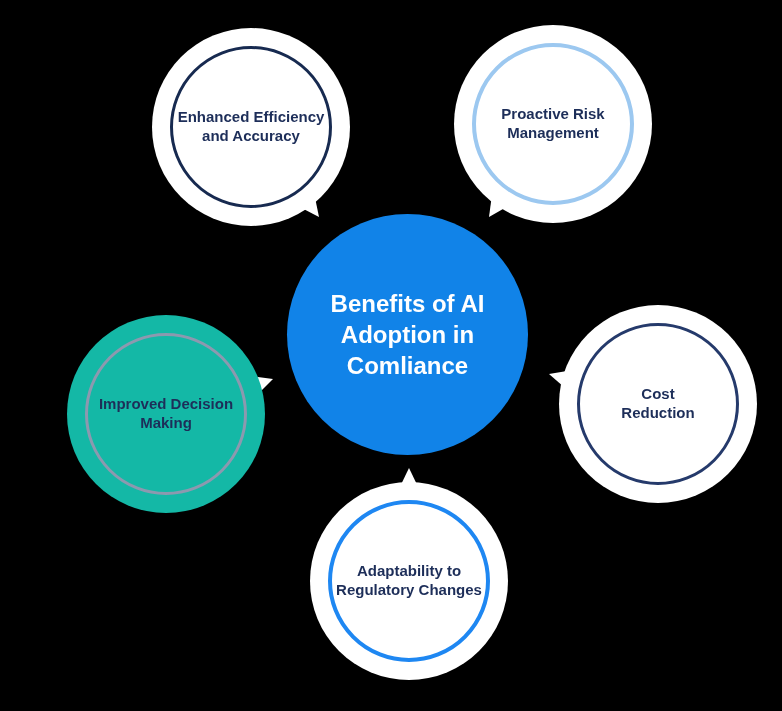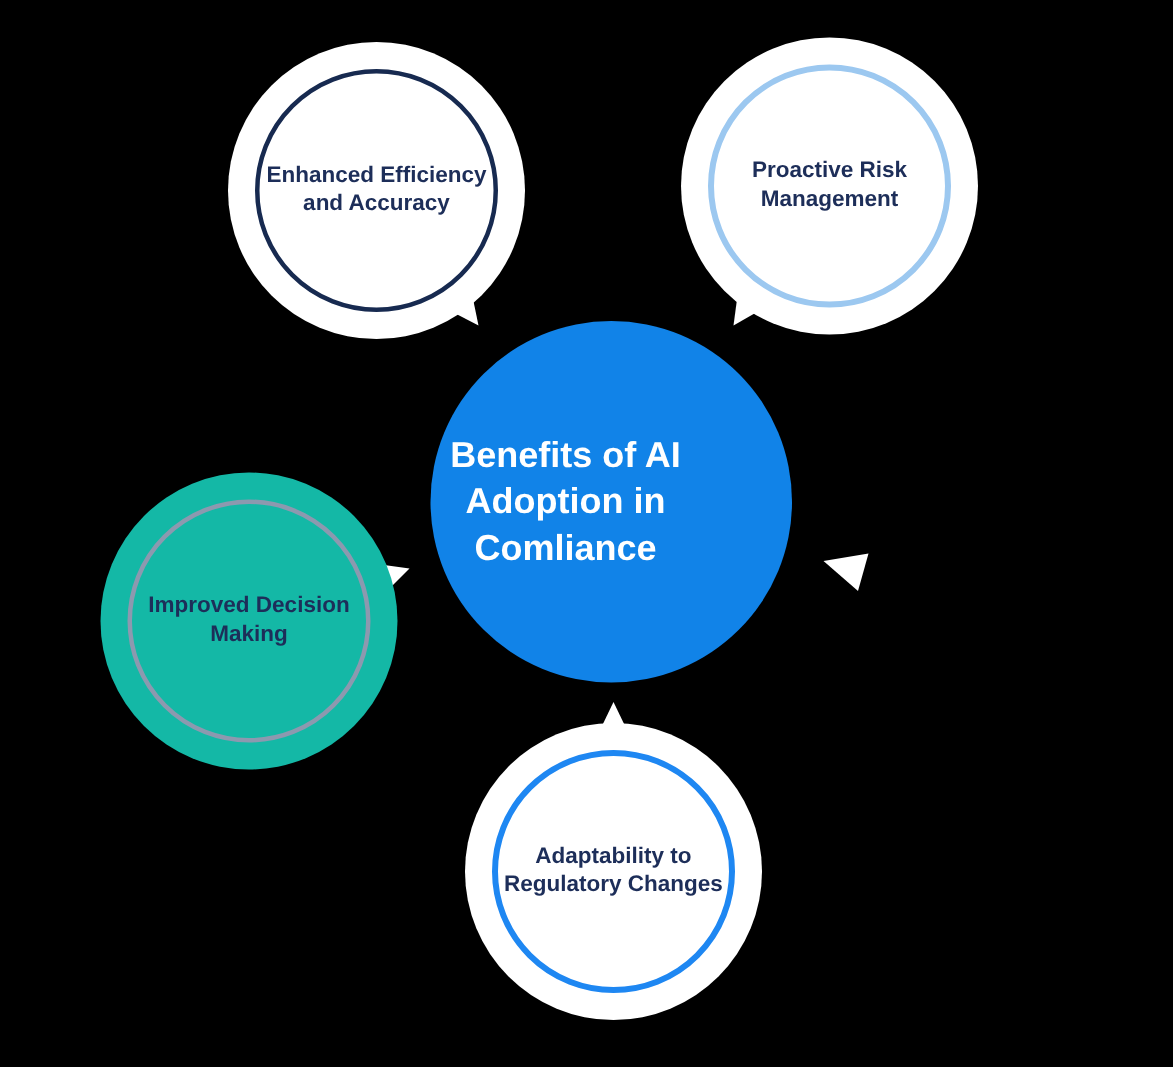--- a/index.html
+++ b/index.html
@@ -57,21 +57,21 @@
   .w175 { width: 175px; }
   .center-node {
     position: absolute;
     left: 287px;
     top: 214px;
     width: 241px;
     height: 241px;
     border-radius: 50%;
     display: flex;
     align-items: center;
-    justify-content: flex-start;
+    justify-content: center;
   }
   .center-label {
     width: 180px;
     text-align: center;
     font-weight: 700;
     font-size: 24px;
     line-height: 1.3;
   }
 </style>
 </head>
@@ -95,20 +95,24 @@
   <div class="bubble pos-tr" style="background-color: rgb(255, 255, 255); color: rgb(29, 46, 89);">
     <div class="ring" style="border-color: rgb(156, 200, 240);"></div>
     <div class="bubble-label w125">Proactive Risk Management</div>
   </div>
 
   <div class="bubble pos-l" style="background-color: #14b8a6; color: rgb(29, 46, 89);">
     <div class="ring" style="border-color: rgb(140, 153, 175);"></div>
     <div class="bubble-label w155">Improved Decision Making</div>
   </div>
 
+  <div class="bubble pos-r" style="background-color: rgb(255, 255, 255); color: rgb(29, 46, 89);">
+    <div class="ring" style="border-color: rgb(37, 58, 107);"></div>
+    <div class="bubble-label w95">Cost Reduction</div>
+  </div>
 
   <div class="bubble pos-b" style="background-color: rgb(255, 255, 255); color: rgb(29, 46, 89);">
     <div class="ring" style="border-color: rgb(30, 135, 242);"></div>
     <div class="bubble-label w175">Adaptability to Regulatory Changes</div>
   </div>
 
   <div class="center-node" style="background-color: rgb(17, 131, 232); color: rgb(255, 255, 255);">
     <div class="center-label">Benefits of AI Adoption in Comliance</div>
   </div>
 

